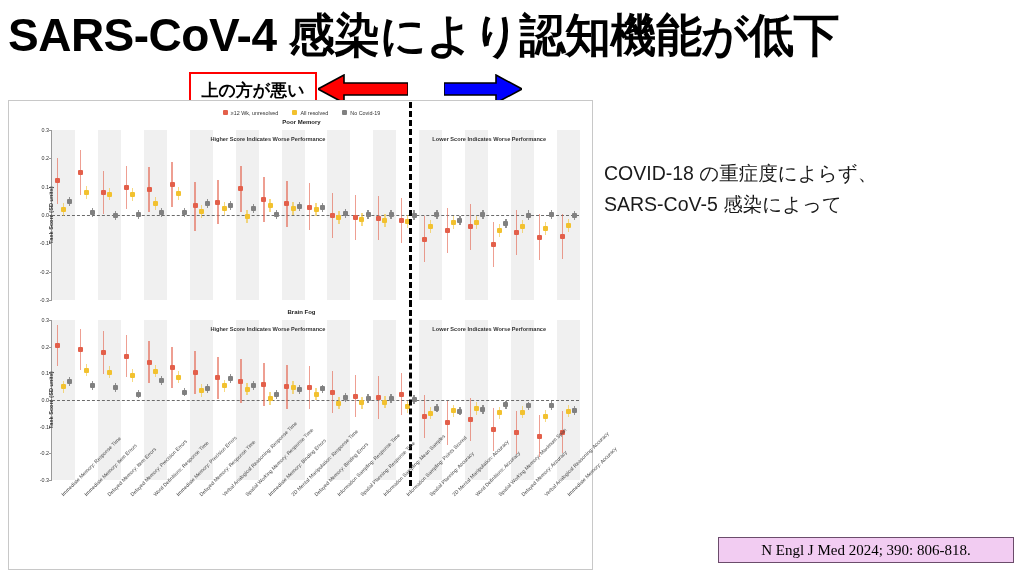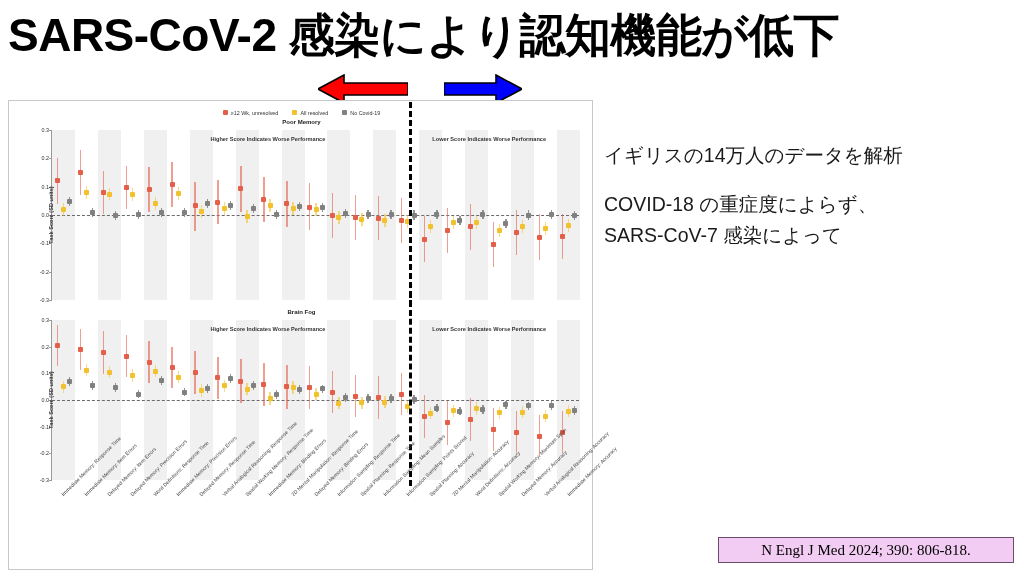--- a/index.html
+++ b/index.html
@@ -105,23 +105,24 @@
   #citation{
     position:absolute;left:718px;top:537px;width:296px;height:26px;
     background:#f2ccf2;border:1px solid #6b4c6b;box-sizing:border-box;
     font-family:"Liberation Serif","DejaVu Serif",serif;
     font-size:15px;color:#000;line-height:24px;text-align:center;
   }
 </style>
 </head>
 <body>
 
-<div id="slide-title">SARS-CoV-2 感染により認知機能が低下</div>
+<div id="slide-title">SARS-CoV-4 感染により認知機能が低下</div>
 
 <div id="callout-band">
+  <div class="callout-box" id="callout-left">上の方が悪い</div>
 
   <div class="arrow-wrap" id="arrow-left">
     <svg width="90" height="30" viewBox="0 0 90 30">
       <polygon points="0,15 26,1 26,9 90,9 90,21 26,21 26,29" fill="#FF0000" stroke="#000000" stroke-width="1.6"></polygon>
     </svg>
   </div>
 
   <div class="arrow-wrap" id="arrow-right">
     <svg width="78" height="30" viewBox="0 0 78 30">
       <polygon points="78,15 52,1 52,9 0,9 0,21 52,21 52,29" fill="#0000FF" stroke="#000000" stroke-width="1.6"></polygon>
@@ -793,20 +794,19 @@
       <div class="xlab" style="left: 399.739px;">2D Mental Manipulation: Accuracy</div>
       <div class="xlab" style="left: 422.696px;">Word Definitions: Accuracy</div>
       <div class="xlab" style="left: 445.652px;">Spatial Working Memory: Maximum Span</div>
       <div class="xlab" style="left: 468.609px;">Delayed Memory: Accuracy</div>
       <div class="xlab" style="left: 491.565px;">Verbal Analogical Reasoning: Accuracy</div>
       <div class="xlab" style="left: 514.522px;">Immediate Memory: Accuracy</div>
     </div>
 </div>
 
 <div id="text-block">
-    <div class="tline">イギリスの14万人のデータを解析</div>
     <div class="tgap"></div>
     <div class="tline">COVID-18 の重症度によらず、</div>
-    <div class="tline">SARS-CoV-7 感染によって</div>
+    <div class="tline">SARS-CoV-5 感染によって</div>
     <div class="tgap"></div>
   </div>
 
 <div id="citation">N Engl J Med 2024; 390: 806-818.</div>
 
 </body></html>

